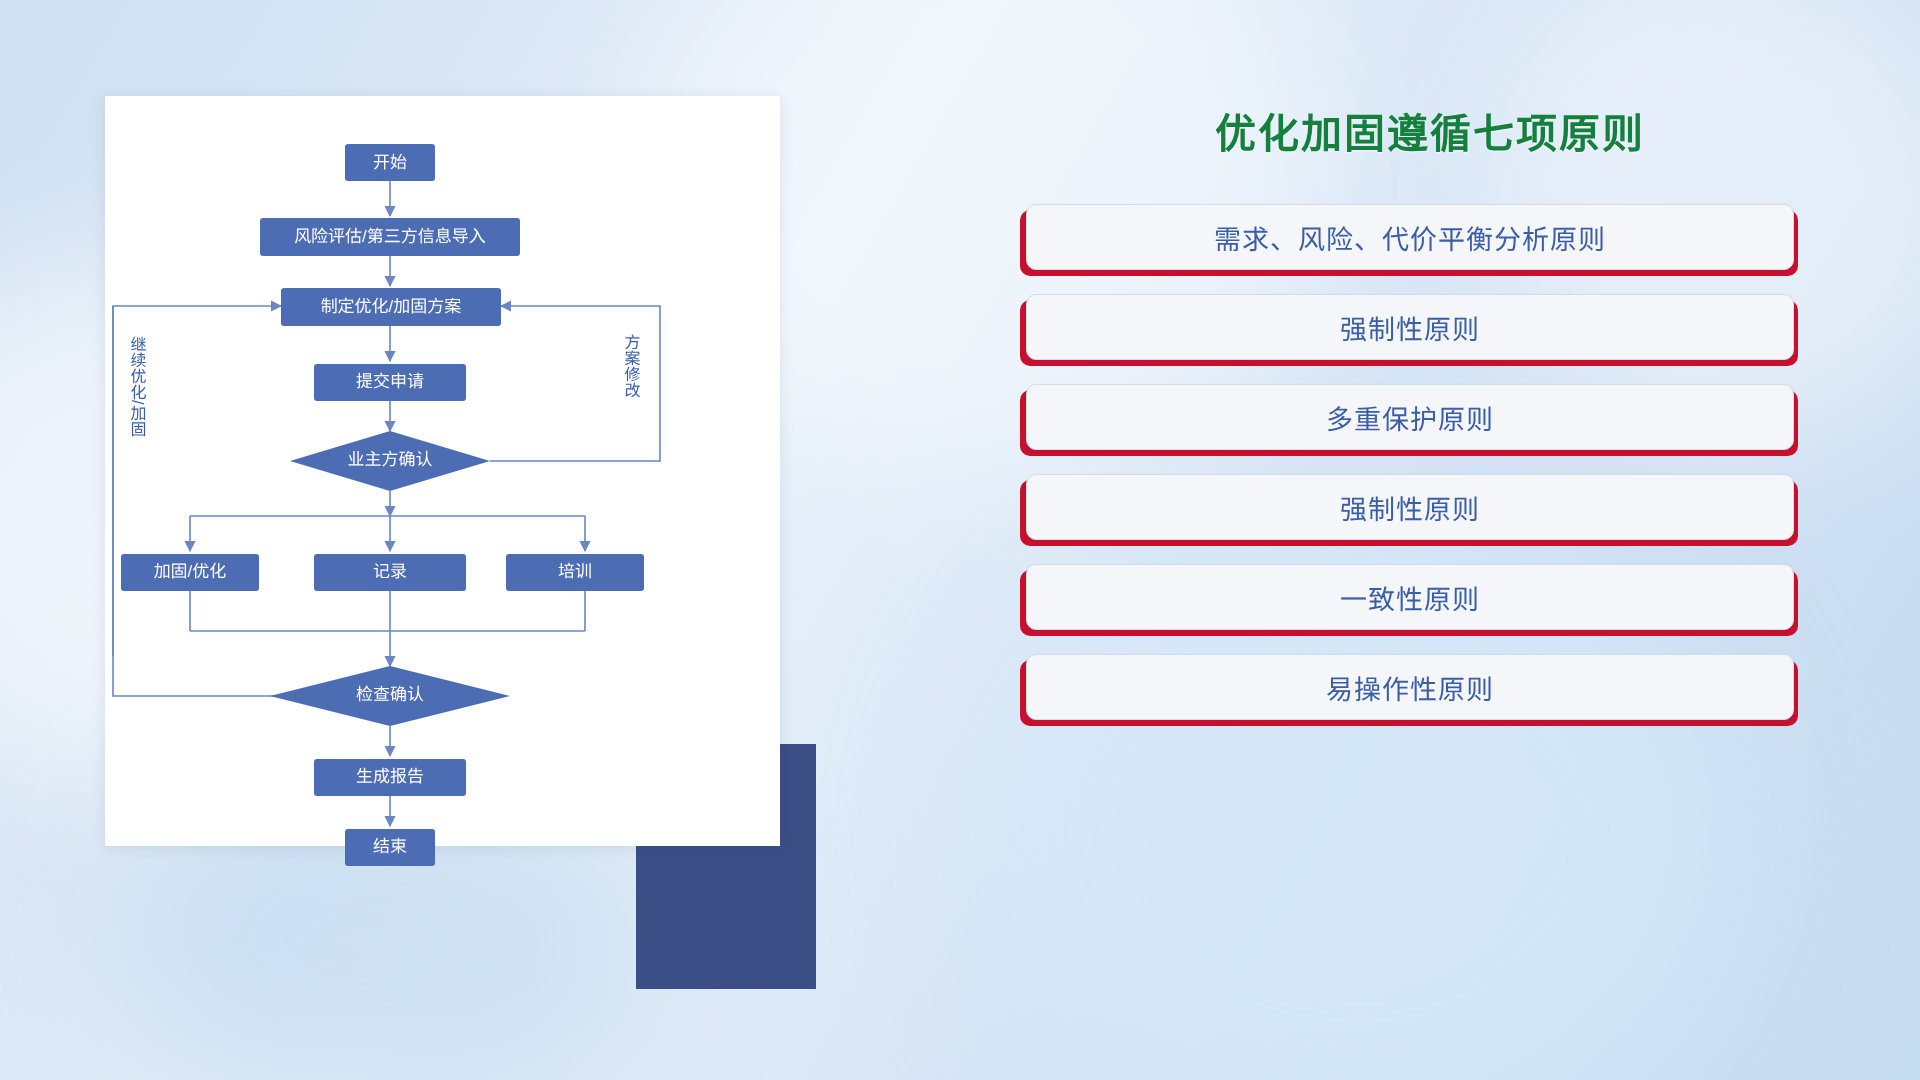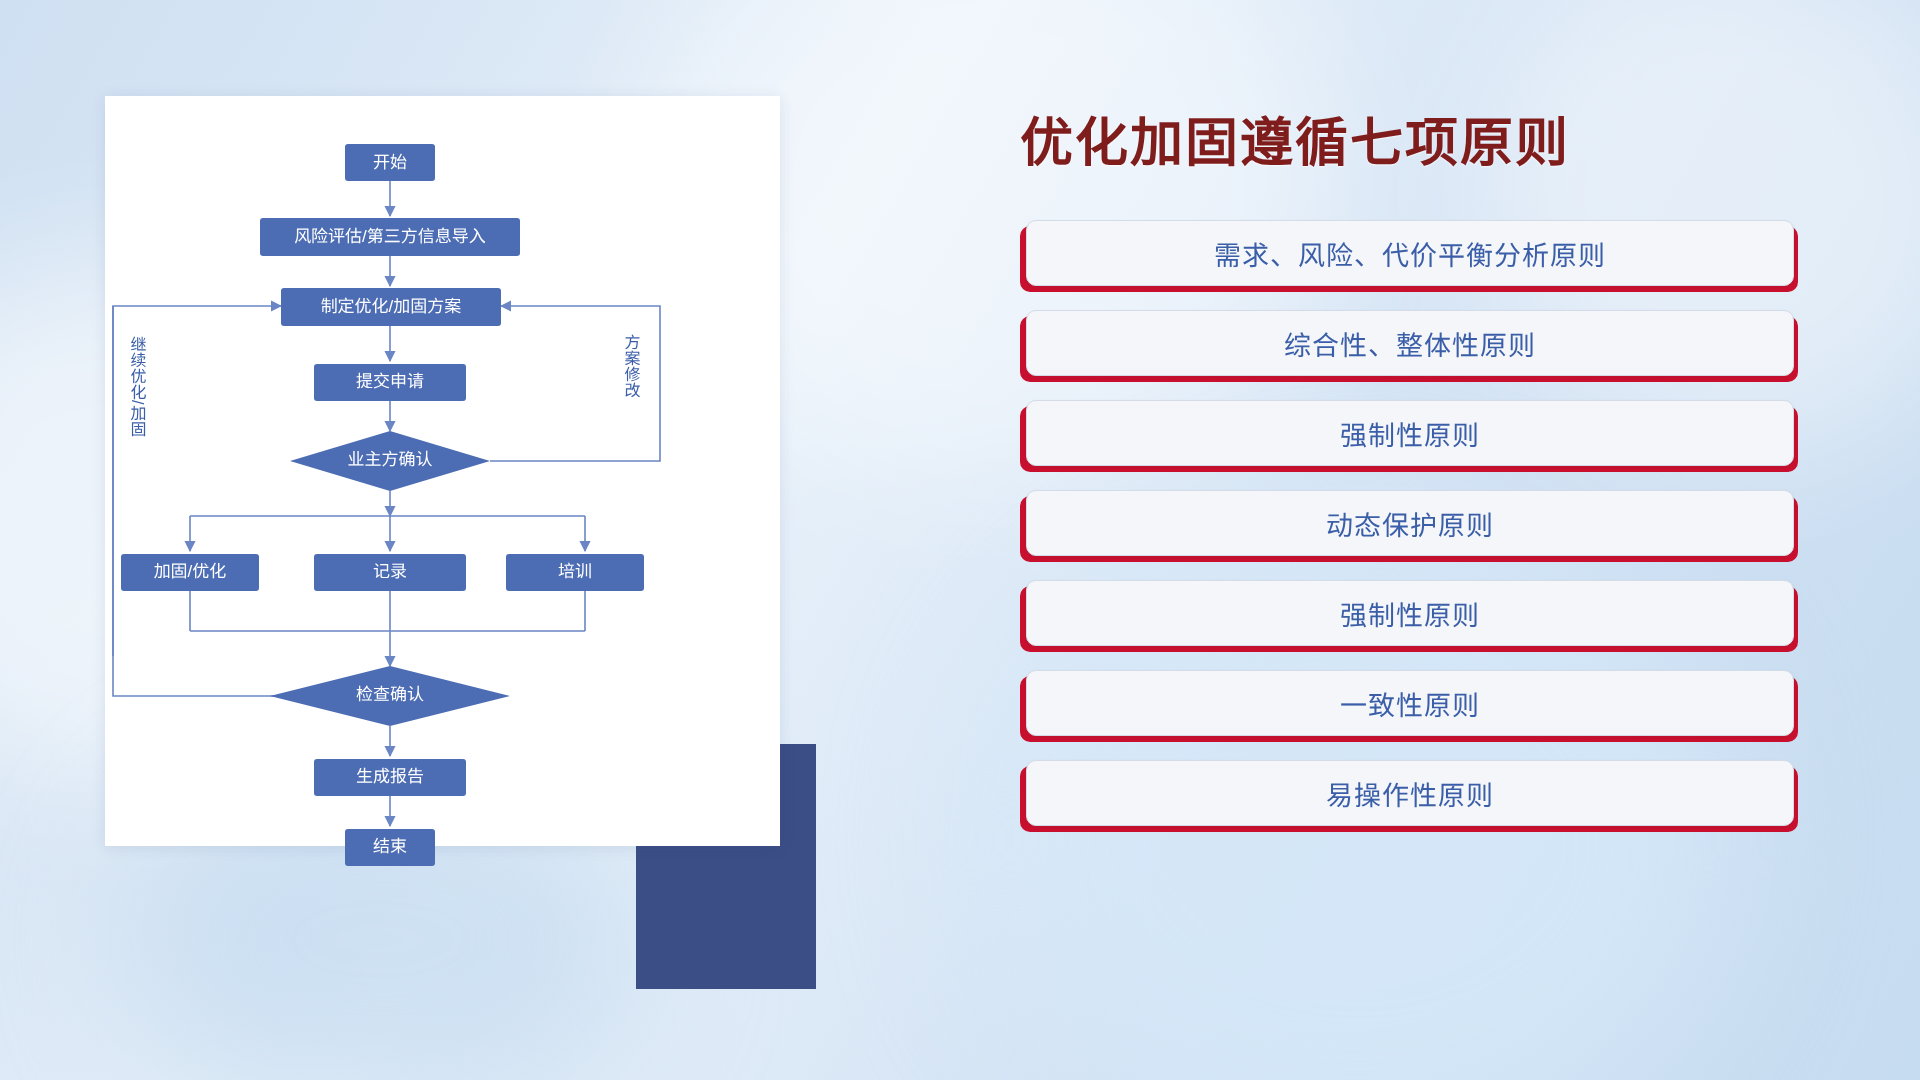--- a/index.html
+++ b/index.html
@@ -62,24 +62,25 @@
 
   
   #right-panel {
     position: absolute;
     left: 1020px;
     top: 100px;
     width: 820px;
     height: 900px;
   }
   #panel-title {
-    font-size: 53px;
+    font-size: 41px;
     font-weight: bold;
-    color: #7f1d1d;
+    color: #15803d;
     letter-spacing: 2px;
+    text-align: center;
     margin: 0 0 44px 0;
     text-shadow: 0 1px 2px rgba(255,255,255,0.7);
   }
   .principle-item {
     position: relative;
     height: 66px;
     margin-bottom: 24px;
     padding-left: 48px;
   }
   .principle-accent {
@@ -237,38 +238,32 @@
 <div id="right-panel">
   <h1 id="panel-title">优化加固遵循七项原则</h1>
 
   <div class="principle-item">
     <div class="principle-accent"></div>
     <div class="principle-box">
       <span class="principle-text">需求、风险、代价平衡分析原则</span>
     </div>
   </div>
 
-  <div class="principle-item">
-    <div class="principle-accent"></div>
-    <div class="principle-box">
-      <span class="principle-text">综合性、整体性原则</span>
-    </div>
-  </div>
 
   <div class="principle-item">
     <div class="principle-accent"></div>
     <div class="principle-box">
       <span class="principle-text">强制性原则</span>
     </div>
   </div>
 
   <div class="principle-item">
     <div class="principle-accent"></div>
     <div class="principle-box">
-      <span class="principle-text">动态保护原则</span>
+      <span class="principle-text">多重保护原则</span>
     </div>
   </div>
 
   <div class="principle-item">
     <div class="principle-accent"></div>
     <div class="principle-box">
       <span class="principle-text">强制性原则</span>
     </div>
   </div>
 

